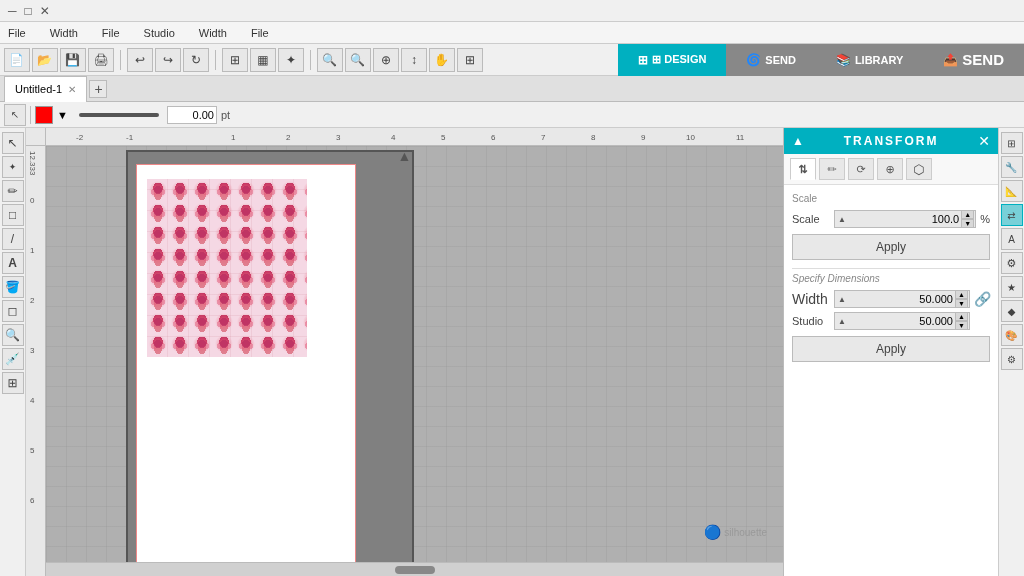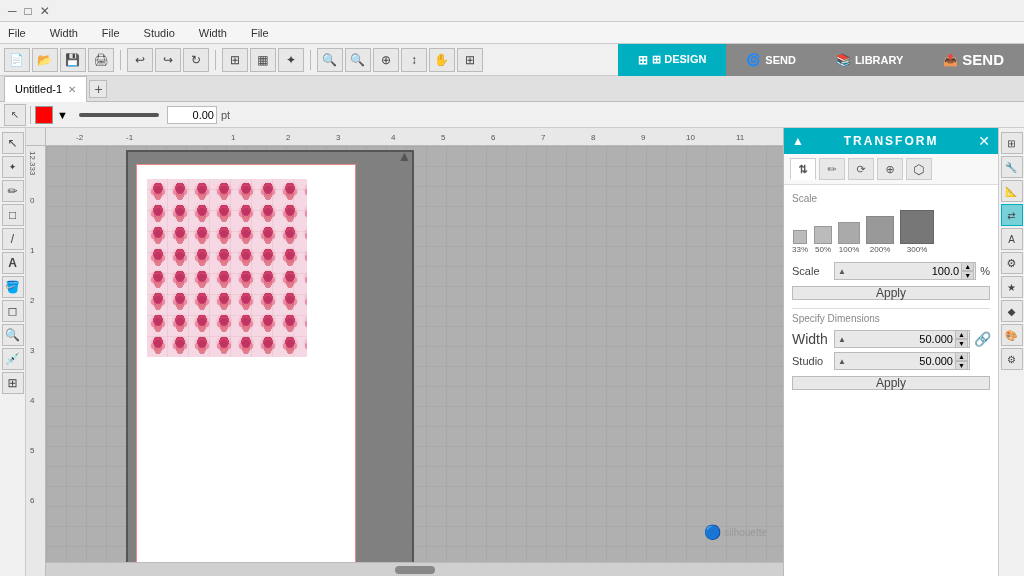--- a/index.html
+++ b/index.html
@@ -112,21 +112,21 @@
     .ptab {
       width: 26px; height: 22px; display: flex; align-items: center; justify-content: center;
       cursor: pointer; border: 1px solid #ccc; background: #e8e8e8; font-size: 13px; color: #555;
     }
     .ptab.active { background: white; border-bottom: 1px solid white; }
 
     
     #panel-content { padding: 8px; flex: 1; }
 
     .apply-btn {
-      width: 100%; height: 14px; background: #e8e8e8; border: 1px solid #bbb;
+      width: 100%; height: 26px; background: #e8e8e8; border: 1px solid #bbb;
       cursor: pointer; font-size: 12px; color: #444; margin-bottom: 8px;
       display: flex; align-items: center; justify-content: center;
     }
 
     .divider-line { border: none; border-top: 1px solid #ddd; margin: 4px 0; }
 
     
     #right-toolbar {
       width: 26px; background: #f0f0f0; border-left: 1px solid #ccc;
       display: flex; flex-direction: column; align-items: center; padding: 4px 0; gap: 2px;
@@ -327,63 +327,41 @@
       <div class="ptab" style="font-size:11px;">✏</div>
       <div class="ptab" style="font-size:11px;">⟳</div>
       <div class="ptab" style="font-size:11px;">⊕</div>
       <div class="ptab" style="font-size:13px;">⬡</div>
     </div>
 
     <div id="panel-content" style="padding:8px;flex:1;overflow:hidden;">
 
       <div style="font-size:10px;color:#888;margin-bottom:6px;">Scale</div>
 
-      <div style="display:flex;gap:6px;margin-bottom:8px;align-items:flex-end;">
-        <div style="display:flex;flex-direction:column;align-items:center;cursor:pointer;">
-          <div style="width:14px;height:14px;background:#bbb;border:1px solid #999;"></div>
-          <span style="font-size:8px;color:#555;margin-top:1px;">33%</span>
-        </div>
-        <div style="display:flex;flex-direction:column;align-items:center;cursor:pointer;">
-          <div style="width:18px;height:18px;background:#bbb;border:1px solid #999;"></div>
-          <span style="font-size:8px;color:#555;margin-top:1px;">50%</span>
-        </div>
-        <div style="display:flex;flex-direction:column;align-items:center;cursor:pointer;">
-          <div style="width:22px;height:22px;background:#aaa;border:1px solid #999;"></div>
-          <span style="font-size:8px;color:#555;margin-top:1px;">100%</span>
-        </div>
-        <div style="display:flex;flex-direction:column;align-items:center;cursor:pointer;">
-          <div style="width:28px;height:28px;background:#999;border:1px solid #888;"></div>
-          <span style="font-size:8px;color:#555;margin-top:1px;">200%</span>
-        </div>
-        <div style="display:flex;flex-direction:column;align-items:center;cursor:pointer;">
-          <div style="width:34px;height:34px;background:#777;border:1px solid #666;"></div>
-          <span style="font-size:8px;color:#555;margin-top:1px;">300%</span>
-        </div>
-      </div>
 
       <div style="display:flex;align-items:center;gap:4px;margin-bottom:6px;">
         <span style="font-size:11px;color:#444;width:38px;">Scale</span>
         <div style="flex:1;position:relative;display:flex;align-items:center;">
           <div style="position:absolute;left:4px;top:50%;transform:translateY(-50%);font-size:8px;color:#555;">▲</div>
           <input type="text" value="100.0" style="width: 100%; height: 18px; border: 1px solid rgb(187, 187, 187); background: rgb(232, 232, 232); font-size: 11px; text-align: right; padding: 0px 16px 0px 14px;">
           <div style="position:absolute;right:2px;display:flex;flex-direction:column;">
             <div style="width:13px;height:9px;background:#d8d8d8;border:1px solid #bbb;font-size:7px;cursor:pointer;display:flex;align-items:center;justify-content:center;">▲</div>
             <div style="width:13px;height:9px;background:#d8d8d8;border:1px solid #bbb;font-size:7px;cursor:pointer;display:flex;align-items:center;justify-content:center;">▼</div>
           </div>
         </div>
         <span style="font-size:11px;color:#444;">%</span>
       </div>
 
       <div class="apply-btn">
         <span>Apply</span>
       </div>
 
       <hr class="divider-line">
 
-      <div style="font-size:10px;color:#888;margin-bottom:6px;margin-top:4px;">Specify Dimensions</div>
+      <div style="font-size:10px;color:#888;margin-bottom:6px;margin-top:4px;font-style:italic;">Specify Dimensions</div>
 
       <div style="display:flex;align-items:center;gap:4px;margin-bottom:4px;">
         <span style="font-size:14px;color:#444;width:38px;">Width</span>
         <div style="flex:1;position:relative;display:flex;align-items:center;">
           <div style="position:absolute;left:4px;top:50%;transform:translateY(-50%);font-size:8px;color:#555;">▲</div>
           <input type="text" value="50.000" style="width: 100%; height: 18px; border: 1px solid rgb(187, 187, 187); background: rgb(232, 232, 232); font-size: 11px; text-align: right; padding: 0px 16px 0px 14px;">
           <div style="position:absolute;right:2px;display:flex;flex-direction:column;">
             <div style="width:13px;height:9px;background:#d8d8d8;border:1px solid #bbb;font-size:7px;cursor:pointer;display:flex;align-items:center;justify-content:center;">▲</div>
             <div style="width:13px;height:9px;background:#d8d8d8;border:1px solid #bbb;font-size:7px;cursor:pointer;display:flex;align-items:center;justify-content:center;">▼</div>
           </div>

